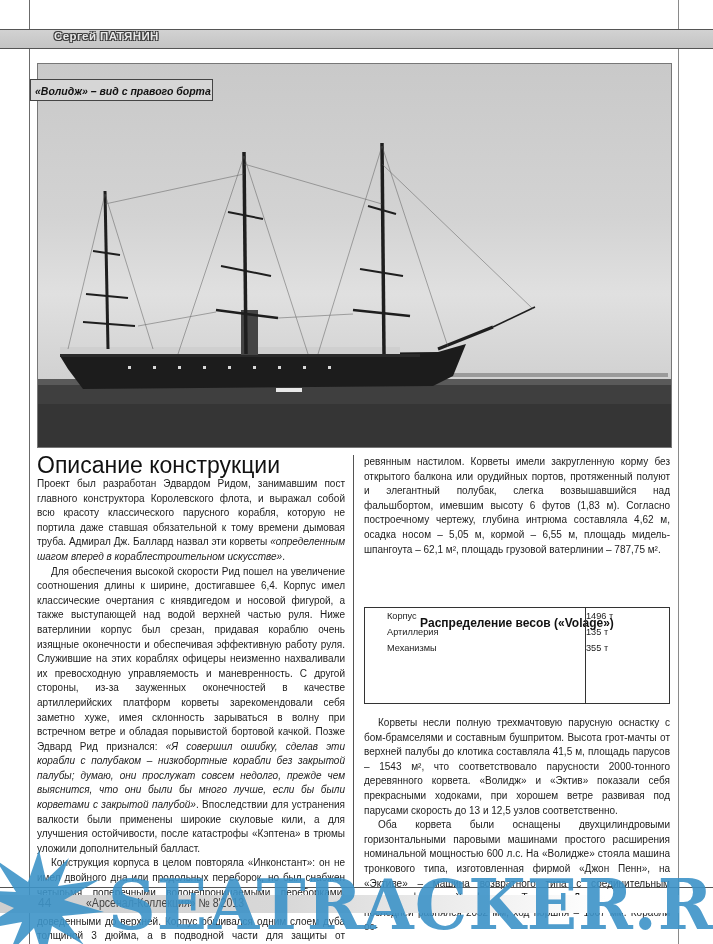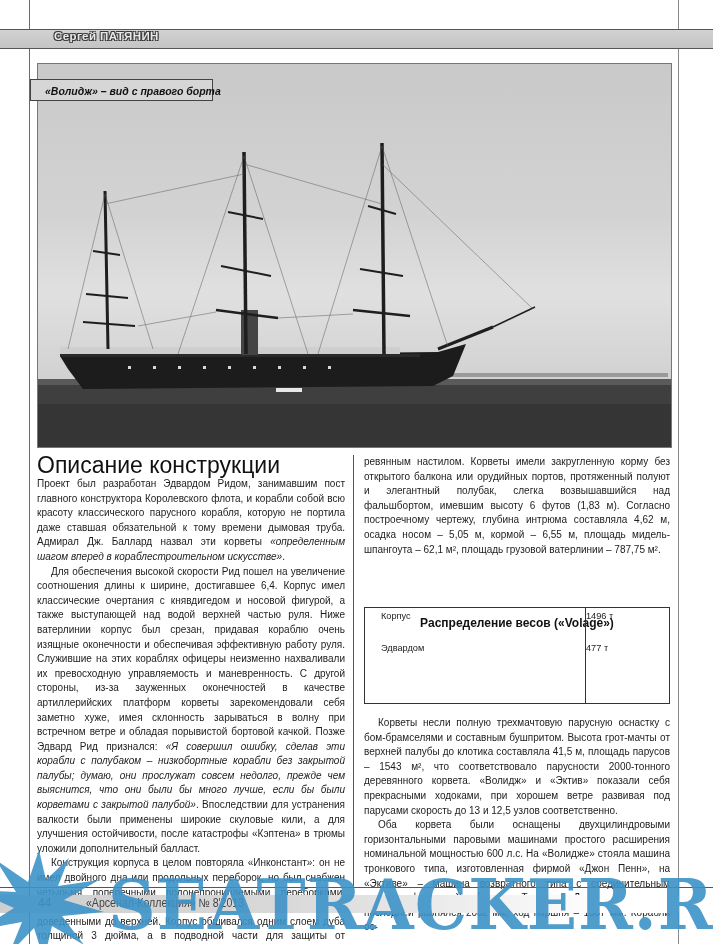--- a/index.html
+++ b/index.html
@@ -26,21 +26,21 @@
   .photo {
     position: absolute; left: 37px; top: 63px; width: 633px; height: 383px;
     border: 1px solid #777; overflow: hidden;
     background: linear-gradient(#c9c9c9 0%, #d3d3d3 40%, #e0e0e0 60%, #cfcfcf 86%);
   }
   .photo svg { position: absolute; left: 0; top: 0; }
   .caption {
     position: absolute; left: 30px; top: 79px; width: 183px; height: 22px;
     background: #d6d6d6; border: 1px solid #444;
     font-size: 10.5px; font-weight: bold; font-style: italic;
-    line-height: 22px; padding-left: 14px; box-sizing: border-box; color: #111;
+    line-height: 22px; padding-left: 4px; box-sizing: border-box; color: #111;
     white-space: nowrap;
   }
   .col {
     position: absolute; font-size: 10px; line-height: 14.6px; text-align: justify;
     color: #1c1c1c;
   }
   .col p { margin: 0; text-indent: 0; }
   .col p.ind { text-indent: 14px; }
   .col-left { left: 37px; top: 477px; width: 308px; }
   .col-right { left: 364px; top: 455px; width: 306px; }
@@ -54,21 +54,21 @@
   .table-title {
     position: absolute; left: 364px; top: 590px; width: 306px; text-align: center;
     font-size: 12px; font-weight: bold; color: #111; margin-top: 26px;
   }
   .wtable {
     position: absolute; left: 364px; top: 607px; width: 306px; height: 97px;
     border: 1px solid #333; box-sizing: border-box;
   }
   .wtable .divider { position: absolute; left: 220px; top: 0; bottom: 0; width: 1px; background: #333; }
   .wrow { position: absolute; left: 0; width: 100%; height: 16px; font-size: 9.2px; line-height: 16px; }
-  .wrow .lbl { position: absolute; left: 4px; color: #222; padding-left: 12px; }
+  .wrow .lbl { position: absolute; left: 10px; color: #222; padding-left: 12px; }
   .wrow .val { position: absolute; left: 221px; width: 84px; text-align: left; color: #222; }
   .hrule { position: absolute; left: 0; top: 887px; width: 713px; height: 1px; background: #555; }
   .footer-band {
     position: absolute; left: 0; top: 895px; width: 713px; height: 18px;
     background: linear-gradient(90deg, #cfcfcf 0%, #d8d8d8 40%, #ffffff 85%);
   }
   .page-num { position: absolute; left: 38px; top: 896px; font-size: 12px; color: #444; font-family: "Liberation Sans", sans-serif; }
   .journal { position: absolute; left: 86px; top: 896px; font-size: 12px; color: #444; font-family: "Liberation Sans", sans-serif; transform: scaleX(0.88); transform-origin: left; }
   .watermark {
     position: absolute; left: 108px; top: 872px; font-family: "DejaVu Serif", serif; font-weight: bold;
@@ -148,41 +148,45 @@
 
     <rect x="238" y="324" width="26" height="4" fill="#e8e8e8"></rect>
   </svg>
 </div>
 
 <div class="caption">«Волидж» – вид с правого борта</div>
 
 <div class="section-title">Описание конструкции</div>
 
 <div class="col col-left">
-  <p><span>Проект был разработан Эдвардом Ридом, занимавшим пост главного конструктора Королевского флота, и корабли собой всю красоту классического парусного корабля, которую не портила даже ставшая обязательной к тому времени дымовая труба. Адмирал Дж. Баллард назвал эти корветы </span><em>«определенным шагом вперед в кораблестроительном искусстве»</em><span>.</span></p>
+  <p><span>Проект был разработан Эдвардом Ридом, занимавшим пост главного конструктора Королевского флота, и выражал собой всю красоту классического парусного корабля, которую не портила даже ставшая обязательной к тому времени дымовая труба. Адмирал Дж. Баллард назвал эти корветы </span><em>«определенным шагом вперед в кораблестроительном искусстве»</em><span>.</span></p>
   <p class="ind"><span>Для обеспечения высокой скорости Рид пошел на увеличение соотношения длины к ширине, достигавшее 6,4. Корпус имел классические очертания с княвдигедом и носовой фигурой, а также выступающей над водой верхней частью руля. Ниже ватерлинии корпус был срезан, придавая кораблю очень изящные оконечности и обеспечивая эффективную работу руля. Служившие на этих кораблях офицеры неизменно нахваливали их превосходную управляемость и маневренность. С другой стороны, из-за зауженных оконечностей в качестве артиллерийских платформ корветы зарекомендовали себя заметно хуже, имея склонность зарываться в волну при встречном ветре и обладая порывистой бортовой качкой. Позже Эдвард Рид признался: </span><em>«Я совершил ошибку, сделав эти корабли с полубаком – низкобортные корабли без закрытой палубы; думаю, они прослужат совсем недолго, прежде чем выяснится, что они были бы много лучше, если бы были корветами с закрытой палубой»</em><span>. Впоследствии для устранения валкости были применены широкие скуловые кили, а для улучшения остойчивости, после катастрофы «Кэптена» в трюмы уложили дополнительный балласт.</span></p>
   <p class="ind">Конструкция корпуса в целом повторяла «Инконстант»: он не имел двойного дна или продольных переборок, но был снабжен четырьмя поперечными водонепроницаемыми переборками, поднимавшимися до жилой палубы, а впоследствии доведенными до верхней. Корпус обшивался одним слоем дуба толщиной 3 дюйма, а в подводной части для защиты от обрастания снаружи покрывался медью. Верхняя и нижняя палубы делались из листового железа, покрытого сверху де-</p>
 </div>
 
 <div class="col-divider"></div>
 
 <div class="col col-right">
   <p>ревянным настилом. Корветы имели закругленную корму без открытого балкона или орудийных портов, протяженный полуют и элегантный полубак, слегка возвышавшийся над фальшбортом, имевшим высоту 6 футов (1,83 м). Согласно построечному чертежу, глубина интрюма составляла 4,62 м, осадка носом – 5,05 м, кормой – 6,55 м, площадь мидель-шпангоута – 62,1 м², площадь грузовой ватерлинии – 787,75 м².</p>
 </div>
 
 <div class="table-title">Распределение весов («Volage»)</div>
 <div class="wtable">
   <div class="divider"></div>
   <div class="wrow" style="top:0px">
       <span class="lbl">Корпус</span>
       <span class="val">1496 т</span>
     </div>
+  <div class="wrow" style="top:16px">
+      <span class="lbl">Артиллерия</span>
+      <span class="val">135 т</span>
+    </div>
   <div class="wrow" style="top:32px">
-      <span class="lbl">Эдвардом</span>
-      <span class="val">477 т</span>
+      <span class="lbl">Механизмы</span>
+      <span class="val">355 т</span>
     </div>
 </div>
 
 <div class="col col-right2">
   <p class="ind">Корветы несли полную трехмачтовую парусную оснастку с бом-брамселями и составным бушпритом. Высота грот-мачты от верхней палубы до клотика составляла 41,5 м, площадь парусов – 1543 м², что соответствовало парусности 2000-тонного деревянного корвета. «Волидж» и «Эктив» показали себя прекрасными ходоками, при хорошем ветре развивая под парусами скорость до 13 и 12,5 узлов соответственно.</p>
   <p class="ind">Оба корвета были оснащены двухцилиндровыми горизонтальными паровыми машинами простого расширения номинальной мощностью 600 л.с. На «Волидже» стояла машина тронкового типа, изготовленная фирмой «Джон Пенн», на «Эктиве» – машина возвратного типа с соединительным шатуном фирмы «Хэмфри энд Теннант». Диаметр цилиндров последней равнялся 2032 мм, ход поршня – 1067 мм. Корабли ос-</p>
 </div>
 
 <div class="hrule"></div>
 <div class="footer-band"></div>

